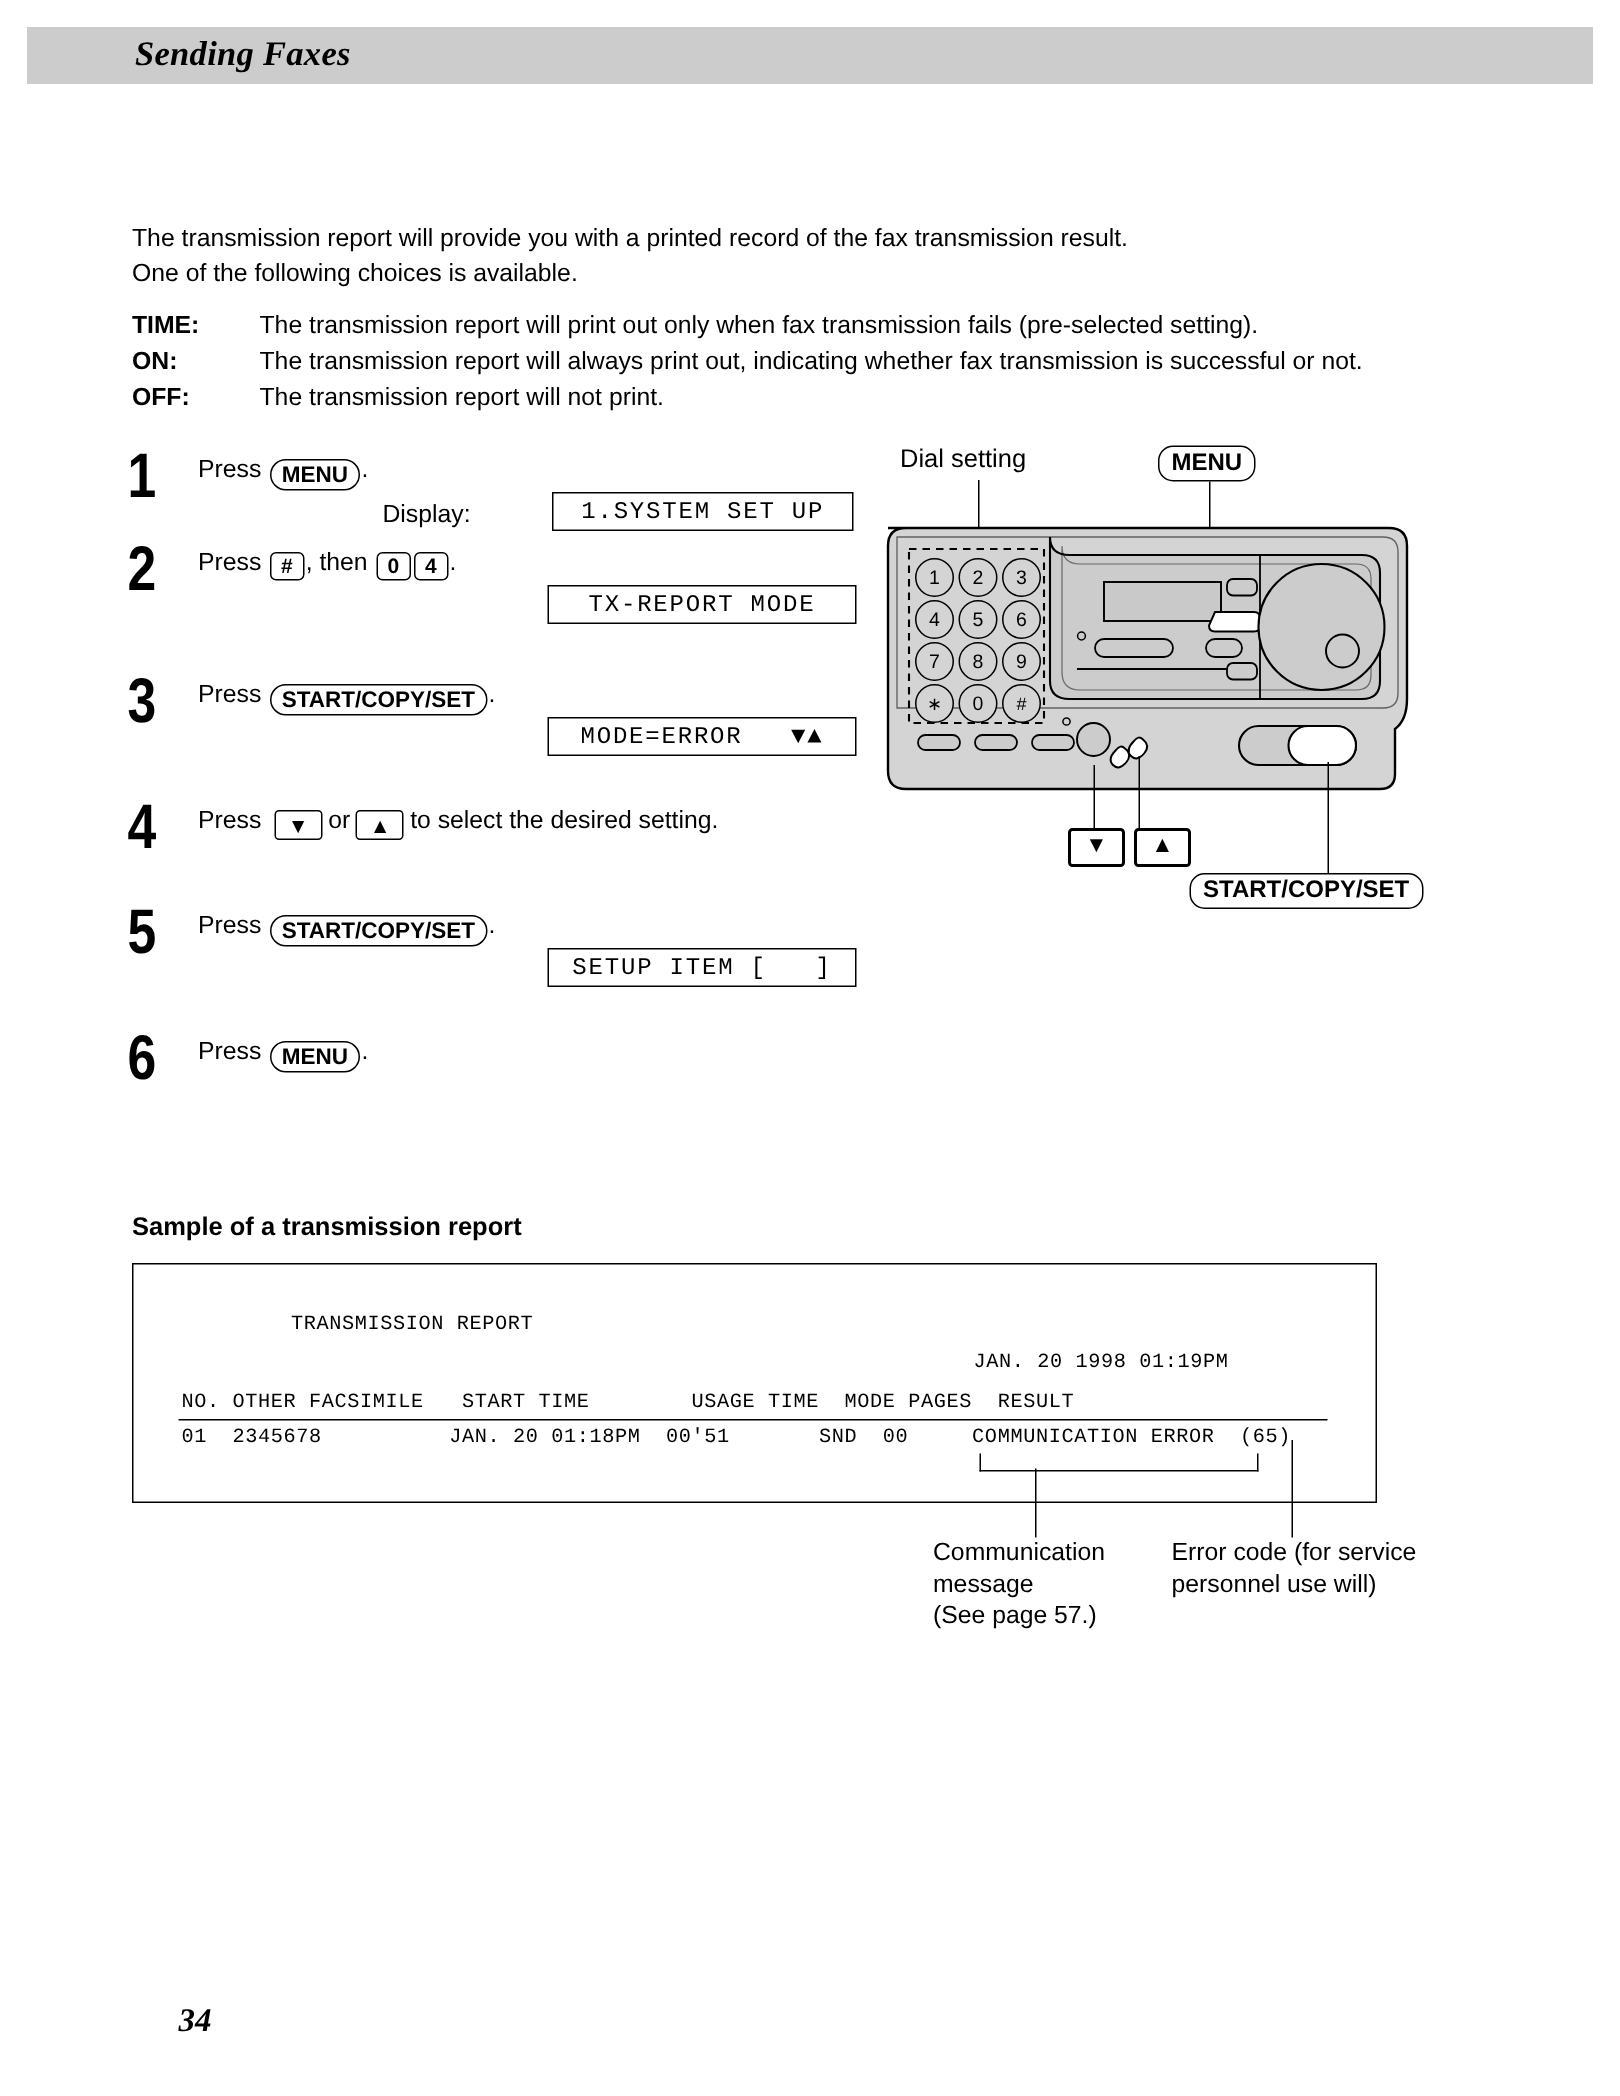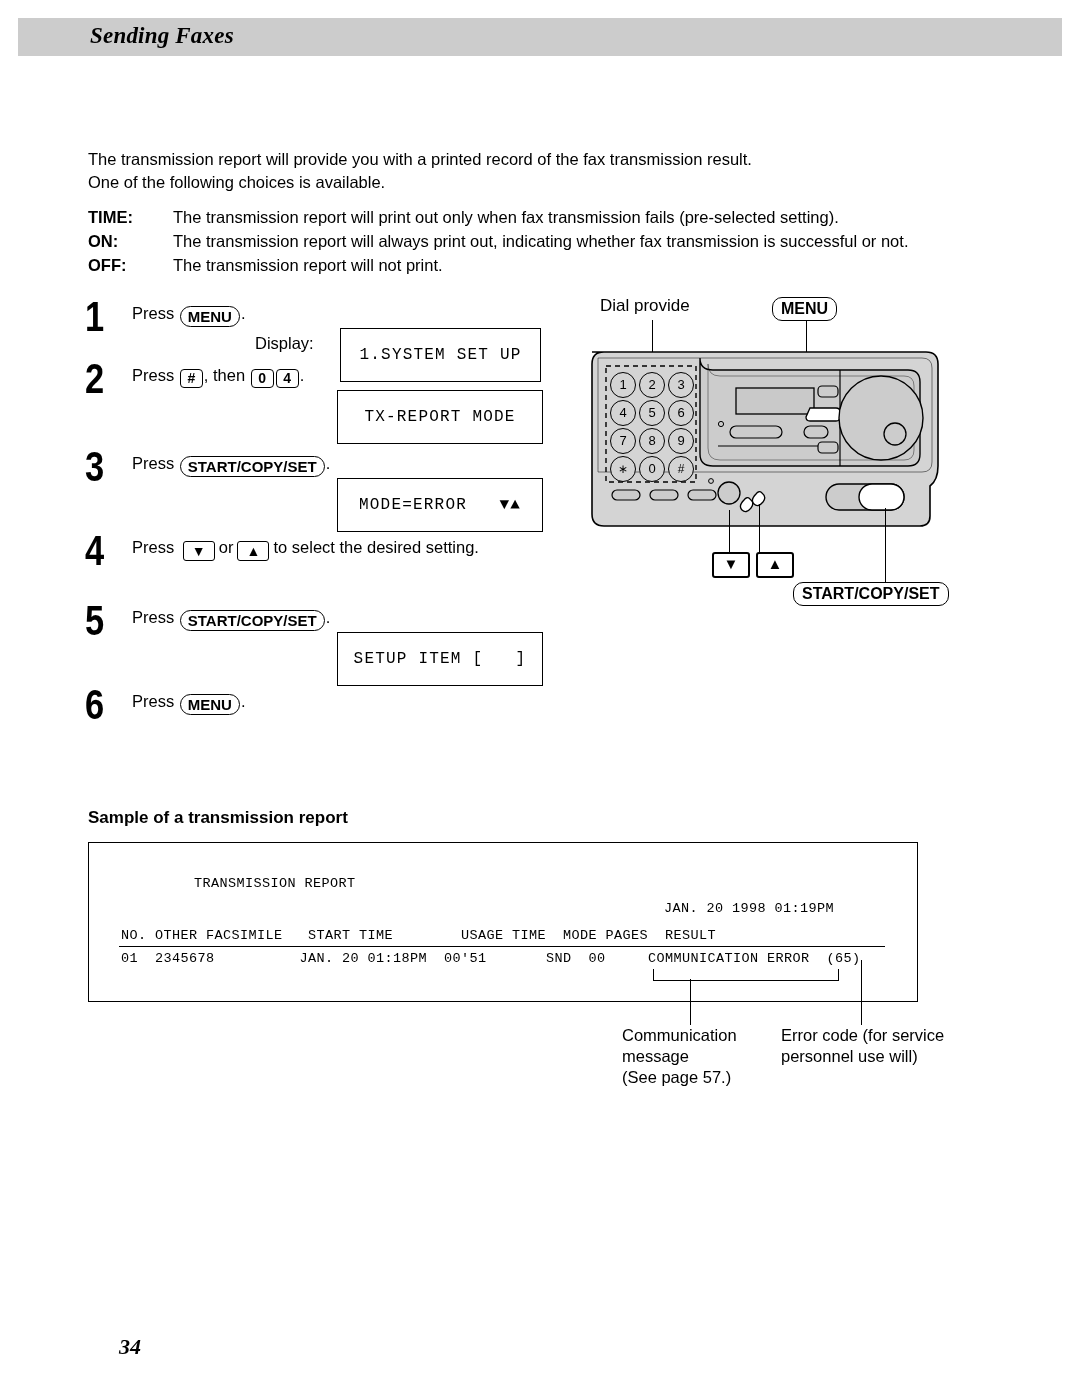--- a/index.html
+++ b/index.html
@@ -97,23 +97,24 @@
   }
 
   
   .lcd{
     position:absolute;
     border:1.6px solid #000;
     background:#fff;
     font-family:"Liberation Mono","DejaVu Sans Mono",monospace;
     font-size:16px;
     letter-spacing:1.2px;
-    padding:17px 12px;
+    padding:3px 12px;
     white-space:pre;
     text-align:center;
+    margin-left:28px;
   }
   .displabel{
     position:absolute;font-size:16.5px;
   }
 
   
   .fax{position:absolute;left:578px;top:296px;width:400px;height:325px;}
 
   .calloutbox{
     position:absolute;
@@ -143,21 +144,21 @@
     border:1.6px solid #000;background:#fff;
   }
   .rpt{
     position:absolute;
     font-family:"Liberation Mono","DejaVu Sans Mono",monospace;
     font-size:13.5px;
     letter-spacing:.4px;
     white-space:pre;
   }
   .rpt-title{left:105px;top:33px;}
-  .rpt-date{left:560px;top:58px;margin-left:15px;}
+  .rpt-date{left:560px;top:58px;}
   .rpt-head{left:32px;top:85px;}
   .rpt-row{left:32px;top:108px;}
   .rpt-rule{position:absolute;left:30px;top:103px;width:766px;height:1.4px;background:#000;}
 
   .bracket{position:absolute;border:1.4px solid #000;border-top:none;}
   .vline{position:absolute;width:1.4px;background:#000;}
 
   .callout-note{
     position:absolute;font-size:16.5px;line-height:21px;
   }
@@ -250,21 +251,21 @@
       <div class="stepnum">6</div>
       <div class="steptxt">
         <span>Press</span>
         <span class="keyc">MENU</span><span>.</span>
       </div>
     </div>
   </div>
 
   <div class="fax">
 
-    <div style="position:absolute;left:22px;top:0;font-size:17px;">Dial provide</div>
+    <div style="position:absolute;left:22px;top:0;font-size:17px;">Dial setting</div>
     <div class="leader" style="left:74px;top:24px;width:1.4px;height:40px;"></div>
 
     <div class="calloutbox" style="left:194px;top:1px;">MENU</div>
     <div class="leader" style="left:228px;top:25px;width:1.4px;height:90px;"></div>
 
     <svg width="400" height="325" style="position:absolute;left:0;top:0;">
 
       <path d="M14,56 L348,56 Q360,56 360,68 L360,170 Q360,184 352,190 L352,220 Q352,230 342,230 L26,230 Q14,230 14,218 L14,68 Q14,56 26,56 Z" fill="#d4d4d4" stroke="#000" stroke-width="1.6"></path>
 
       <path d="M20,62 L344,62 Q354,62 354,72 L354,166 Q354,176 344,176 L20,176 Q20,176 20,166 Z" fill="none" stroke="#000" stroke-width="0.9" opacity="0.55"></path>

